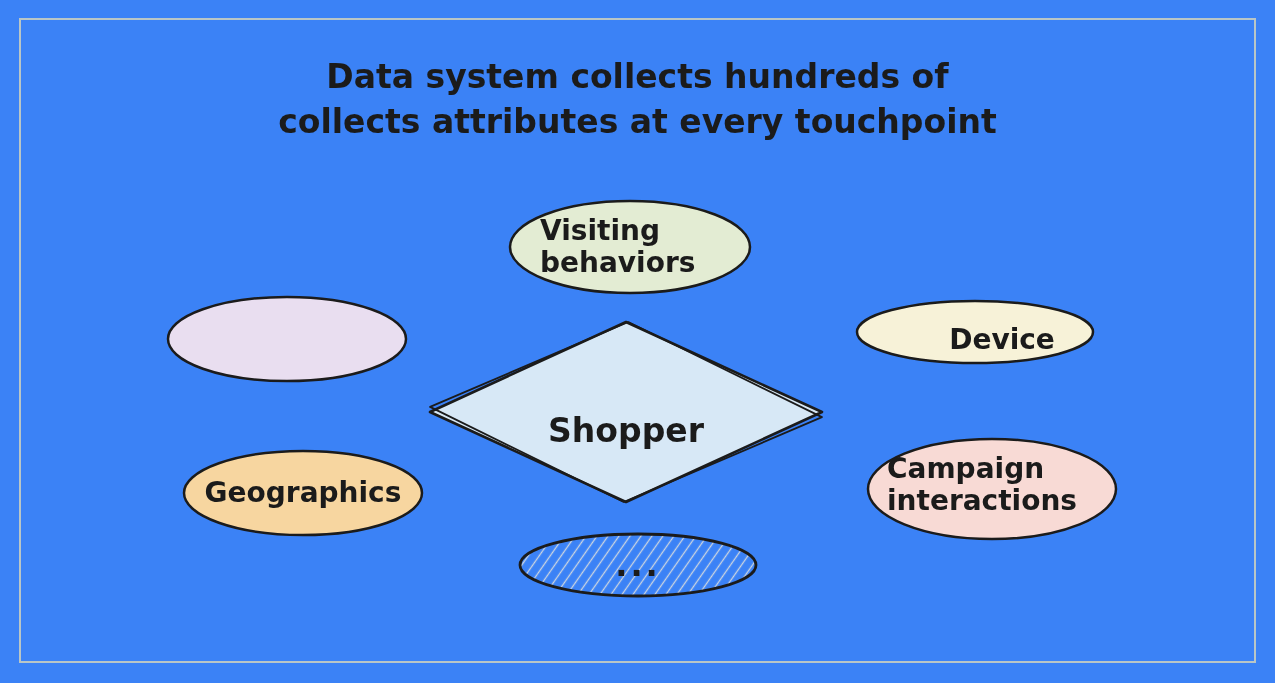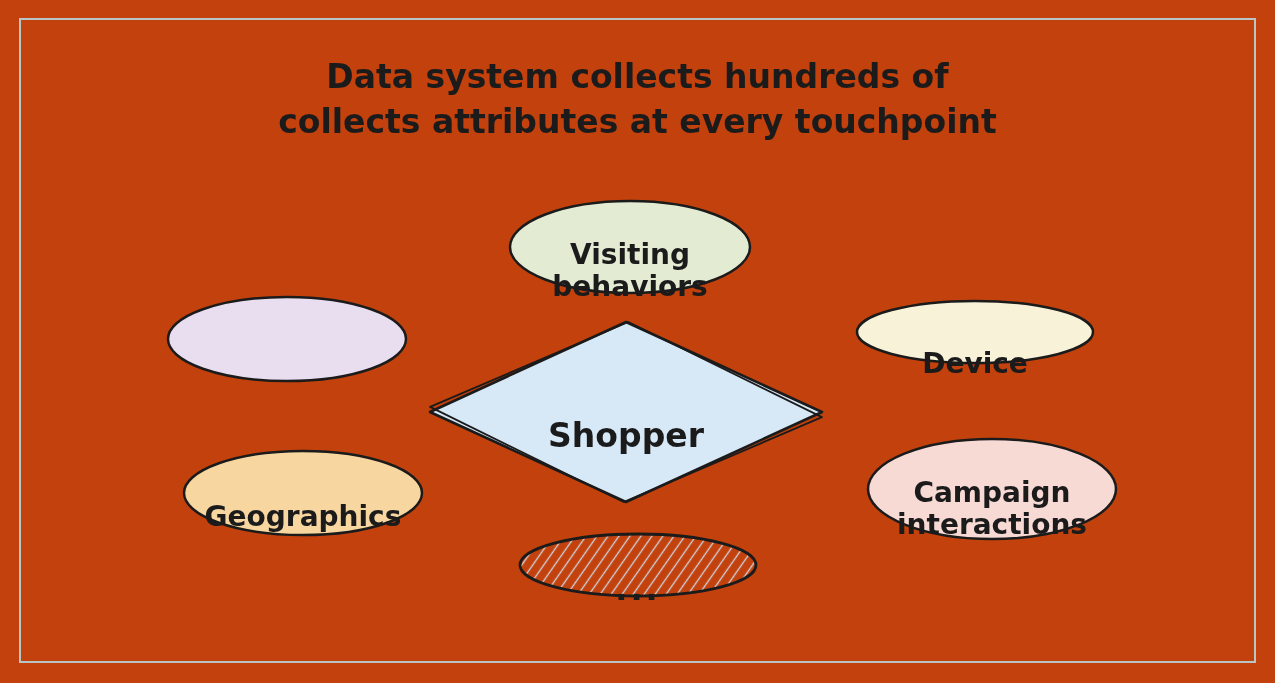--- a/index.html
+++ b/index.html
@@ -5,40 +5,38 @@
   html, body {
     margin: 0;
     padding: 0;
     background: #ffffff;
     font-family: "DejaVu Sans", "Liberation Sans", sans-serif;
   }
   .page {
     position: relative;
     width: 1275px;
     height: 683px;
-    background: #c2410c;
+    background: #3b82f6;
     overflow: hidden;
   }
   .diagram-svg {
     position: absolute;
     left: 0; top: 0;
     width: 1275px;
     height: 683px;
   }
   .label {
     position: absolute;
     display: flex;
     align-items: center;
     justify-content: center;
-    text-align: center;
     color: #1b1b1b;
     font-weight: 700;
     line-height: 1.15;
     pointer-events: none;
-    margin-top: 24px;
   }
   .title {
     position: absolute;
     top: 54px;
     left: 0;
     width: 100%;
     text-align: center;
     color: #1b1b1b;
     font-size: 33px;
     font-weight: 700;
@@ -77,26 +75,26 @@
     <ellipse cx="992" cy="489" rx="124" ry="50" stroke-width="2.5" fill="#f8dad5" stroke="#1b1b1b"></ellipse>
 
     <ellipse cx="638" cy="565" rx="118" ry="31" fill="url(#hatch)" stroke-width="2.8" stroke="#1b1b1b"></ellipse>
   </svg>
 
   <div class="title">
     <div>Data system collects hundreds of</div>
     <div>collects attributes at every touchpoint</div>
   </div>
 
-  <div class="label shopper-label" style="left:526px; top:382px; width:200px; height:60px;">Shopper</div>
+  <div class="label shopper-label" style="left:526px; top:401px; width:200px; height:60px;">Shopper</div>
 
   <div class="label node-label" style="left:540px; top:201px; width:180px; height:92px;">Visiting behaviors</div>
 
 
-  <div class="label node-label" style="left:875px; top:301px; width:200px; height:78px;">Device</div>
+  <div class="label node-label" style="left:902px; top:301px; width:200px; height:78px;">Device</div>
 
   <div class="label node-label" style="left:193px; top:451px; width:220px; height:84px;">Geographics</div>
 
   <div class="label node-label" style="left:887px; top:435px; width:210px; height:100px;">Campaign interactions</div>
 
   <div class="label more-label" style="left:578px; top:534px; width:120px; height:62px;">...</div>
 
 </div>
 
 </body></html>

